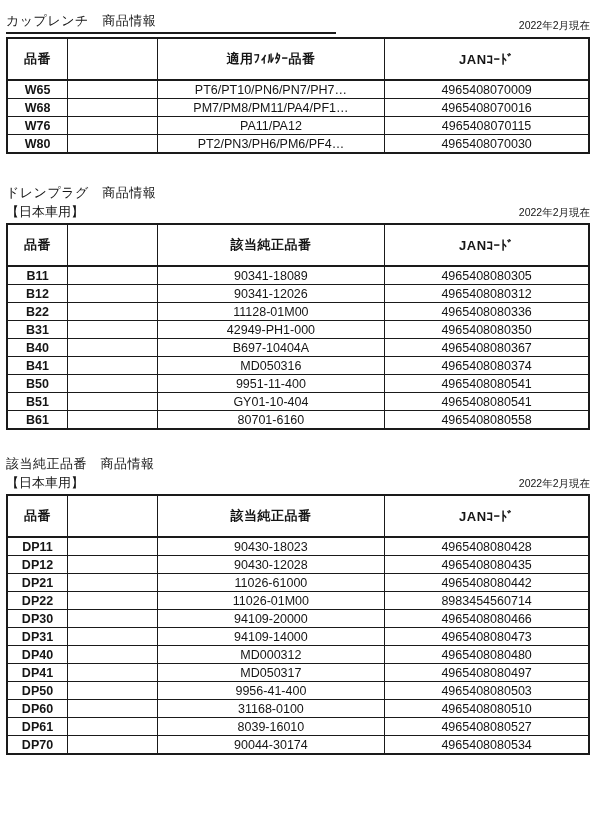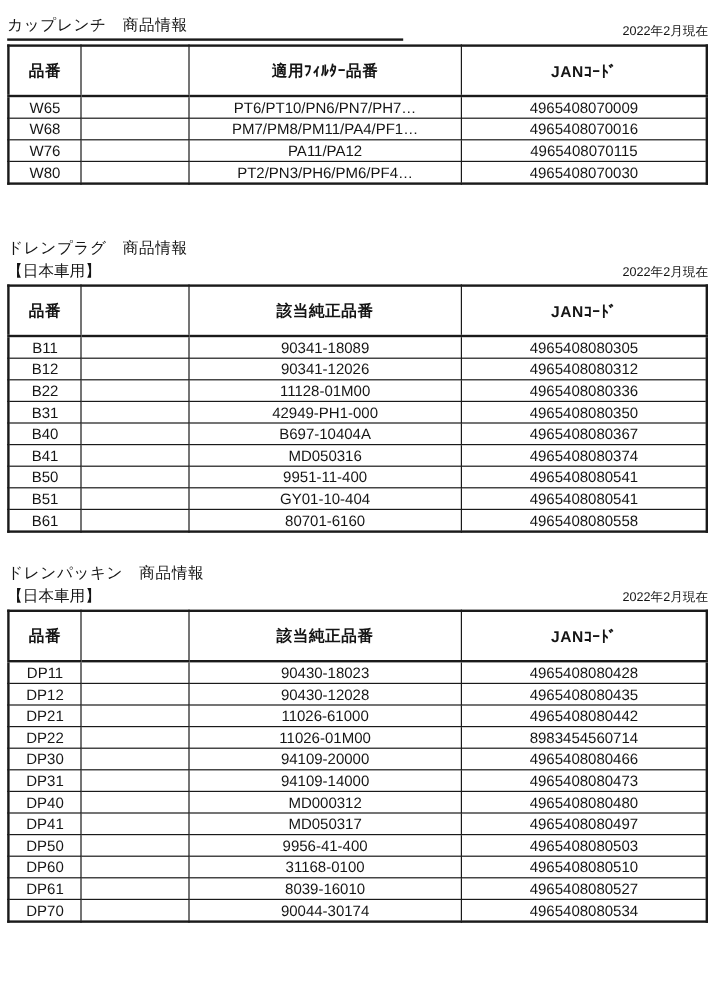--- a/index.html
+++ b/index.html
@@ -67,23 +67,23 @@
   table.product-table td {
     height: 17px;
     font-size: 12.5px;
     text-align: center;
     vertical-align: middle;
     border: 1px solid #1a1a1a;
     padding: 0;
     white-space: nowrap;
     overflow: hidden;
   }
-  table.product-table td.c0 { font-weight: normal; }
+  table.product-table td.c0 { font-weight: bold; }
   .sec-1 { margin-top: 2px; }
-  .sec-2 { margin-top: 44px; }
+  .sec-2 { margin-top: 30px; }
   .sec-3 { margin-top: 25px; }
   .sec-2 table.product-table, .sec-3 table.product-table { margin-top: 2px; }
 </style>
 </head>
 <body>
 
 <div class="page">
 
   <div class="section sec-1">
     <div class="title-row">
@@ -211,21 +211,21 @@
             <td class="c1"></td>
             <td class="c2">80701-6160</td>
             <td class="c3">4965408080558</td>
           </tr>
         </tbody>
     </table>
   </div>
 
   <div class="section sec-3">
     <div class="title-row">
-      <span class="doc-title">ドレンパッキン　商品情報</span>
+      <span class="doc-title">該当純正品番　商品情報</span>
     </div>
     <div class="subtitle-row">
       <span class="subtitle">【日本車用】</span>
       <span class="date-note">2022年2月現在</span>
     </div>
     <table class="product-table">
       <colgroup>
         <col style="width:10.4%">
           <col style="width:15.4%">
         <col style="width:39.1%">

